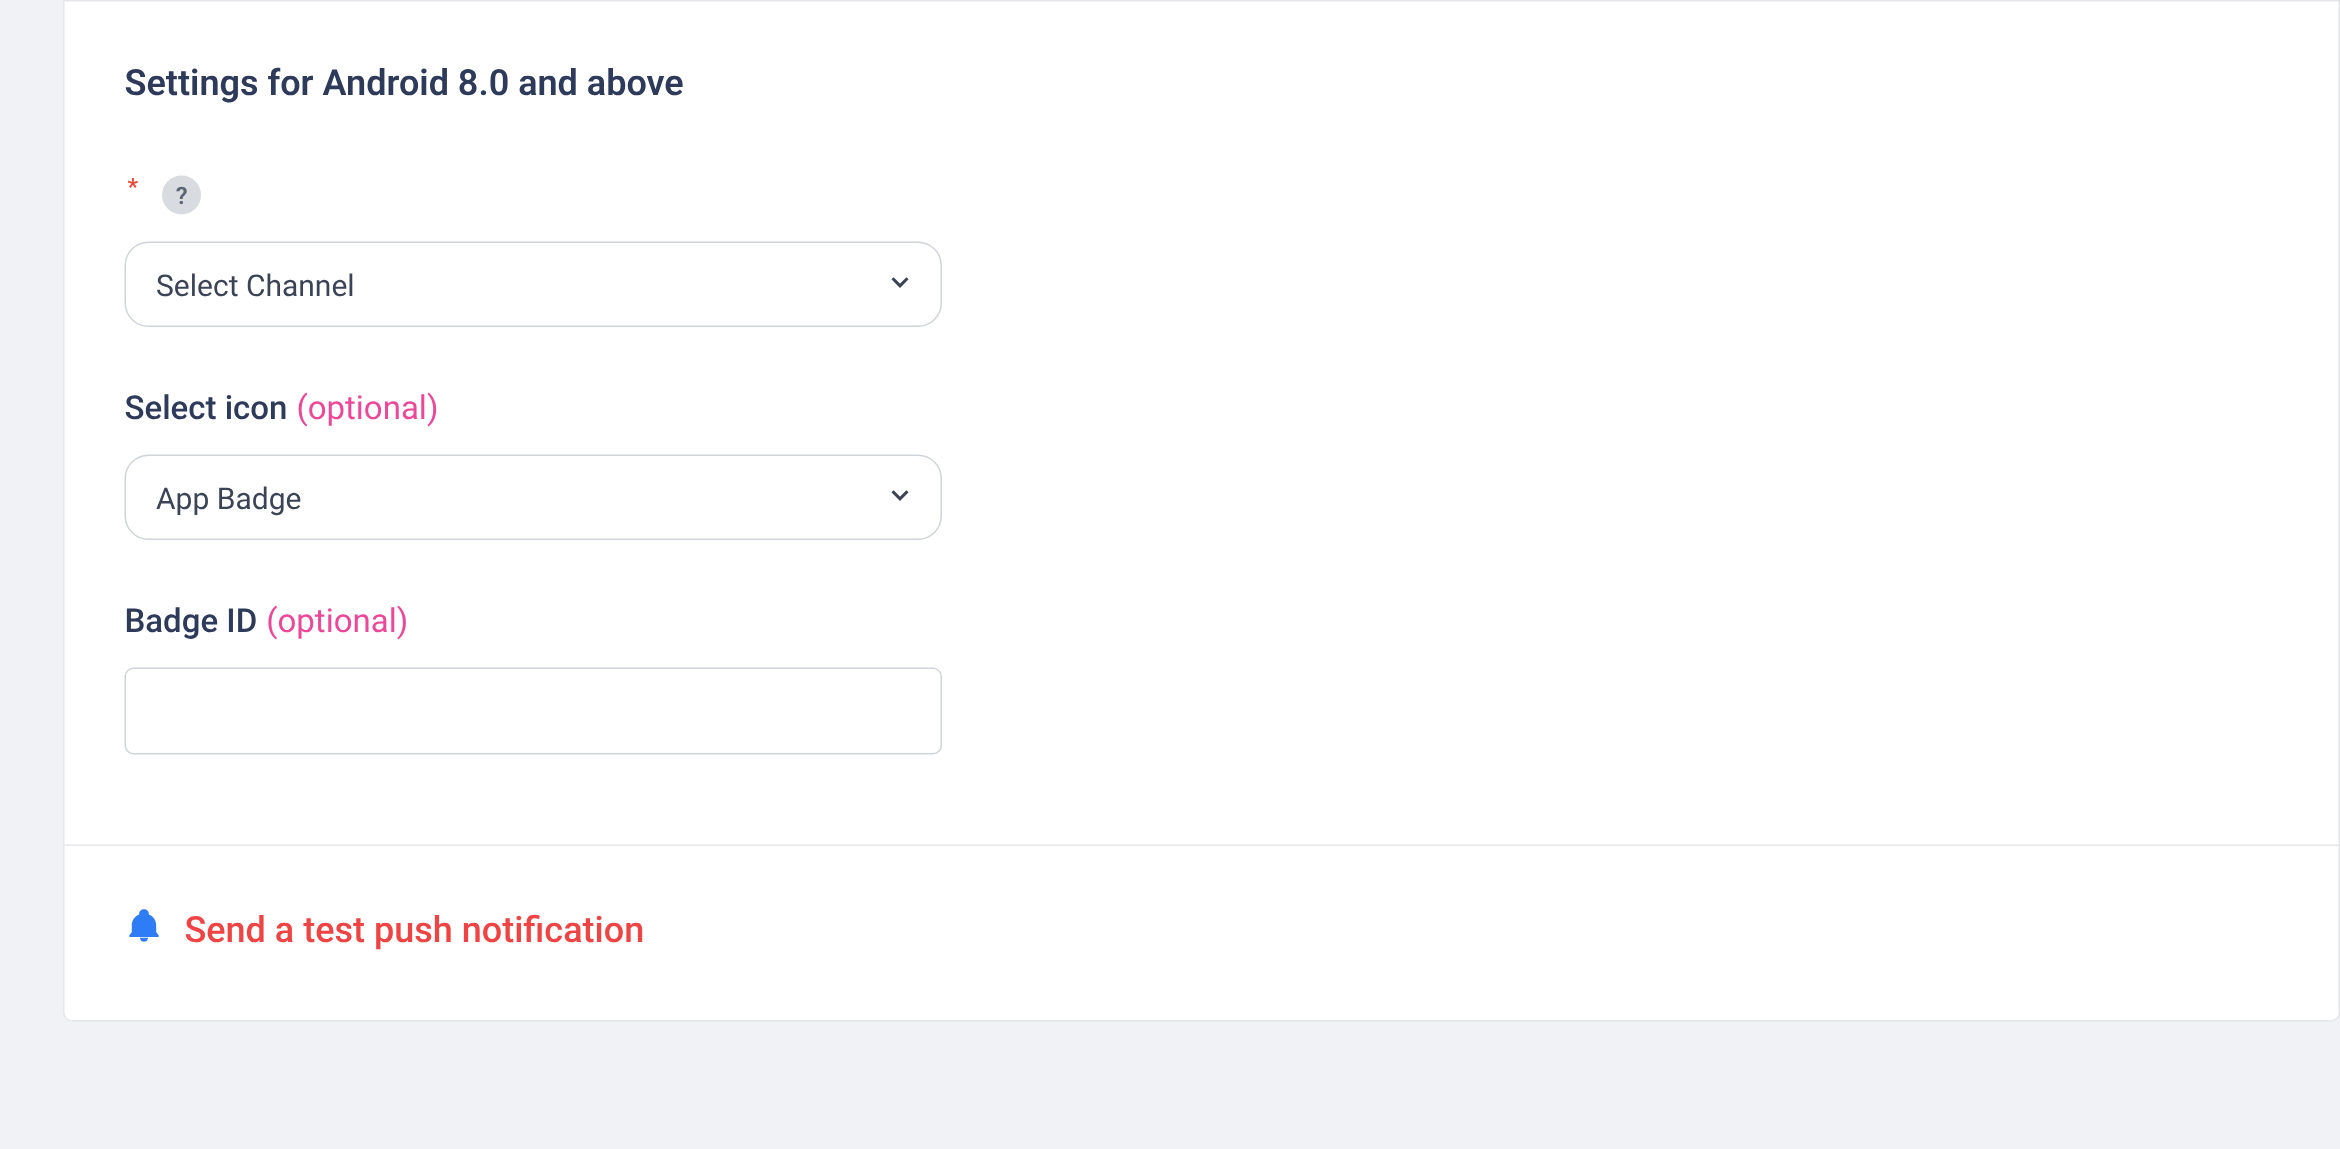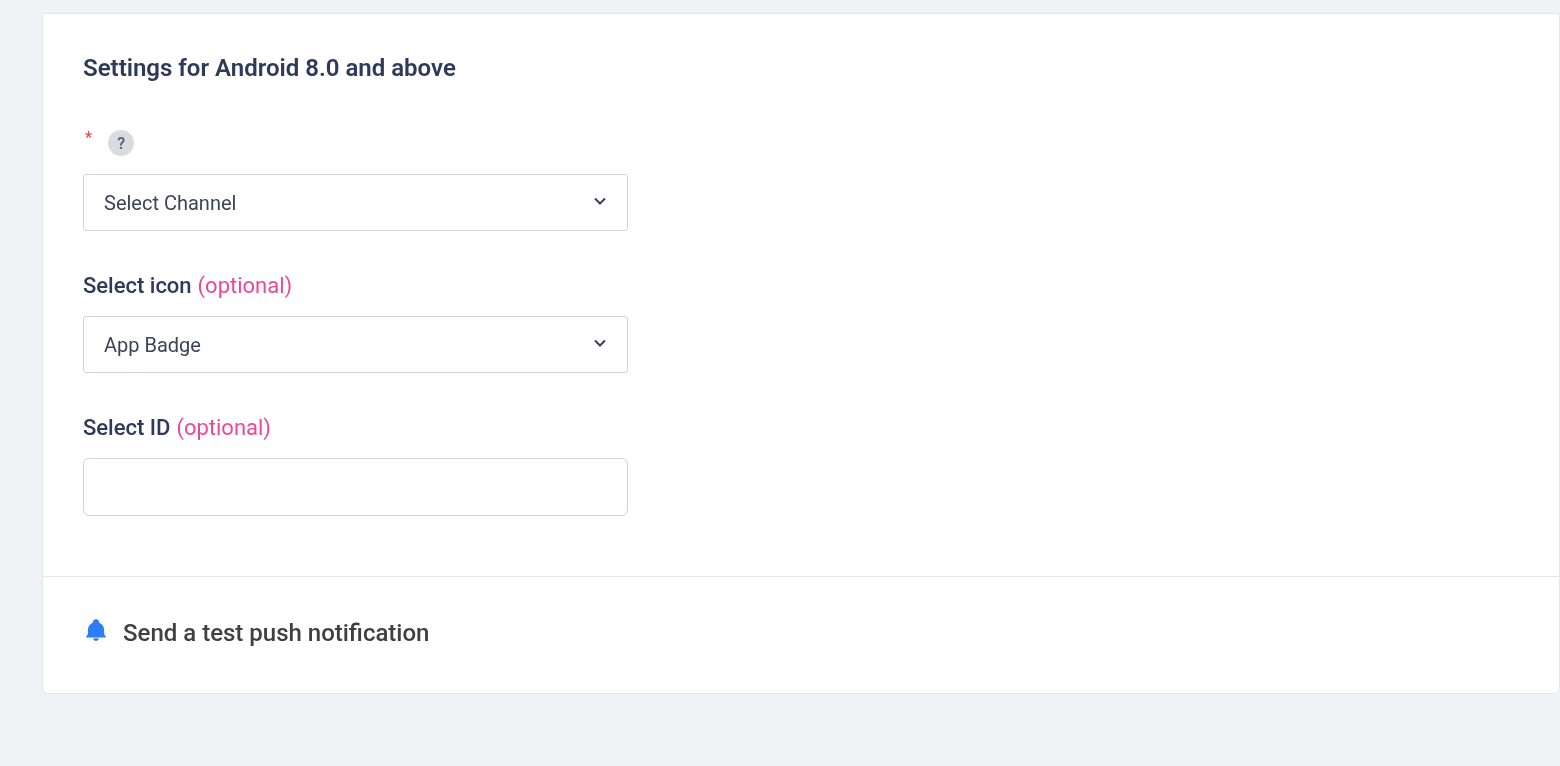--- a/index.html
+++ b/index.html
@@ -10,21 +10,21 @@
     body {
       font-family: -apple-system, BlinkMacSystemFont, "Segoe UI", Roboto, Helvetica, Arial, sans-serif;
       background: #f0f2f5;
       width: 1560px;
       height: 766px;
       overflow: hidden;
     }
     .panel {
       background: #ffffff;
       margin-left: 42px;
-      margin-top: 13px;
+      margin-top: 0;
       border: 1px solid #e4e6ea;
       border-top: 1px solid #e4e6ea;
       border-radius: 0 0 6px 6px;
       width: 1518px;
     }
     .content {
       padding: 40px 40px 50px 40px;
     }
     .section-title {
       font-size: 24px;
@@ -71,21 +71,21 @@
       cursor: pointer;
     }
     .select-wrap {
       position: relative;
       width: 545px;
     }
     .select-box {
       width: 100%;
       height: 57px;
       border: 1px solid #d0d4da;
-      border-radius: 3px;
+      border-radius: 16px;
       background: #ffffff;
       padding: 0 46px 0 20px;
       font-size: 20px;
       color: #3b4457;
       display: flex;
       align-items: center;
       cursor: pointer;
       user-select: none;
     }
     .chevron {
@@ -113,21 +113,21 @@
       color: #3b4457;
       outline: none;
     }
     .footer {
       border-top: 1px solid #e4e6ea;
       padding: 40px 40px 44px 40px;
     }
     .test-link {
       display: inline-flex;
       align-items: center;
-      color: #404040;
+      color: #ef4444;
       font-size: 24px;
       font-weight: 500;
       cursor: pointer;
       text-decoration: none;
       gap: 14px;
     }
     .test-link svg {
       width: 26px;
       height: 26px;
       fill: #2f7df6;
@@ -170,21 +170,21 @@
         <span class="chevron">
           <svg viewBox="0 0 24 24">
               <polyline points="6 9 12 15 18 9"></polyline>
             </svg>
         </span>
       </div>
     </div>
 
     <div class="field-group" style="margin-bottom:10px;">
       <div class="field-label">
-        <span>Select ID</span>
+        <span>Badge ID</span>
         <span class="optional">(optional)</span>
       </div>
       <input type="text" class="text-input" value="" style="">
     </div>
 
   </div>
 
   <div class="footer">
     <a class="test-link">
       <span>

